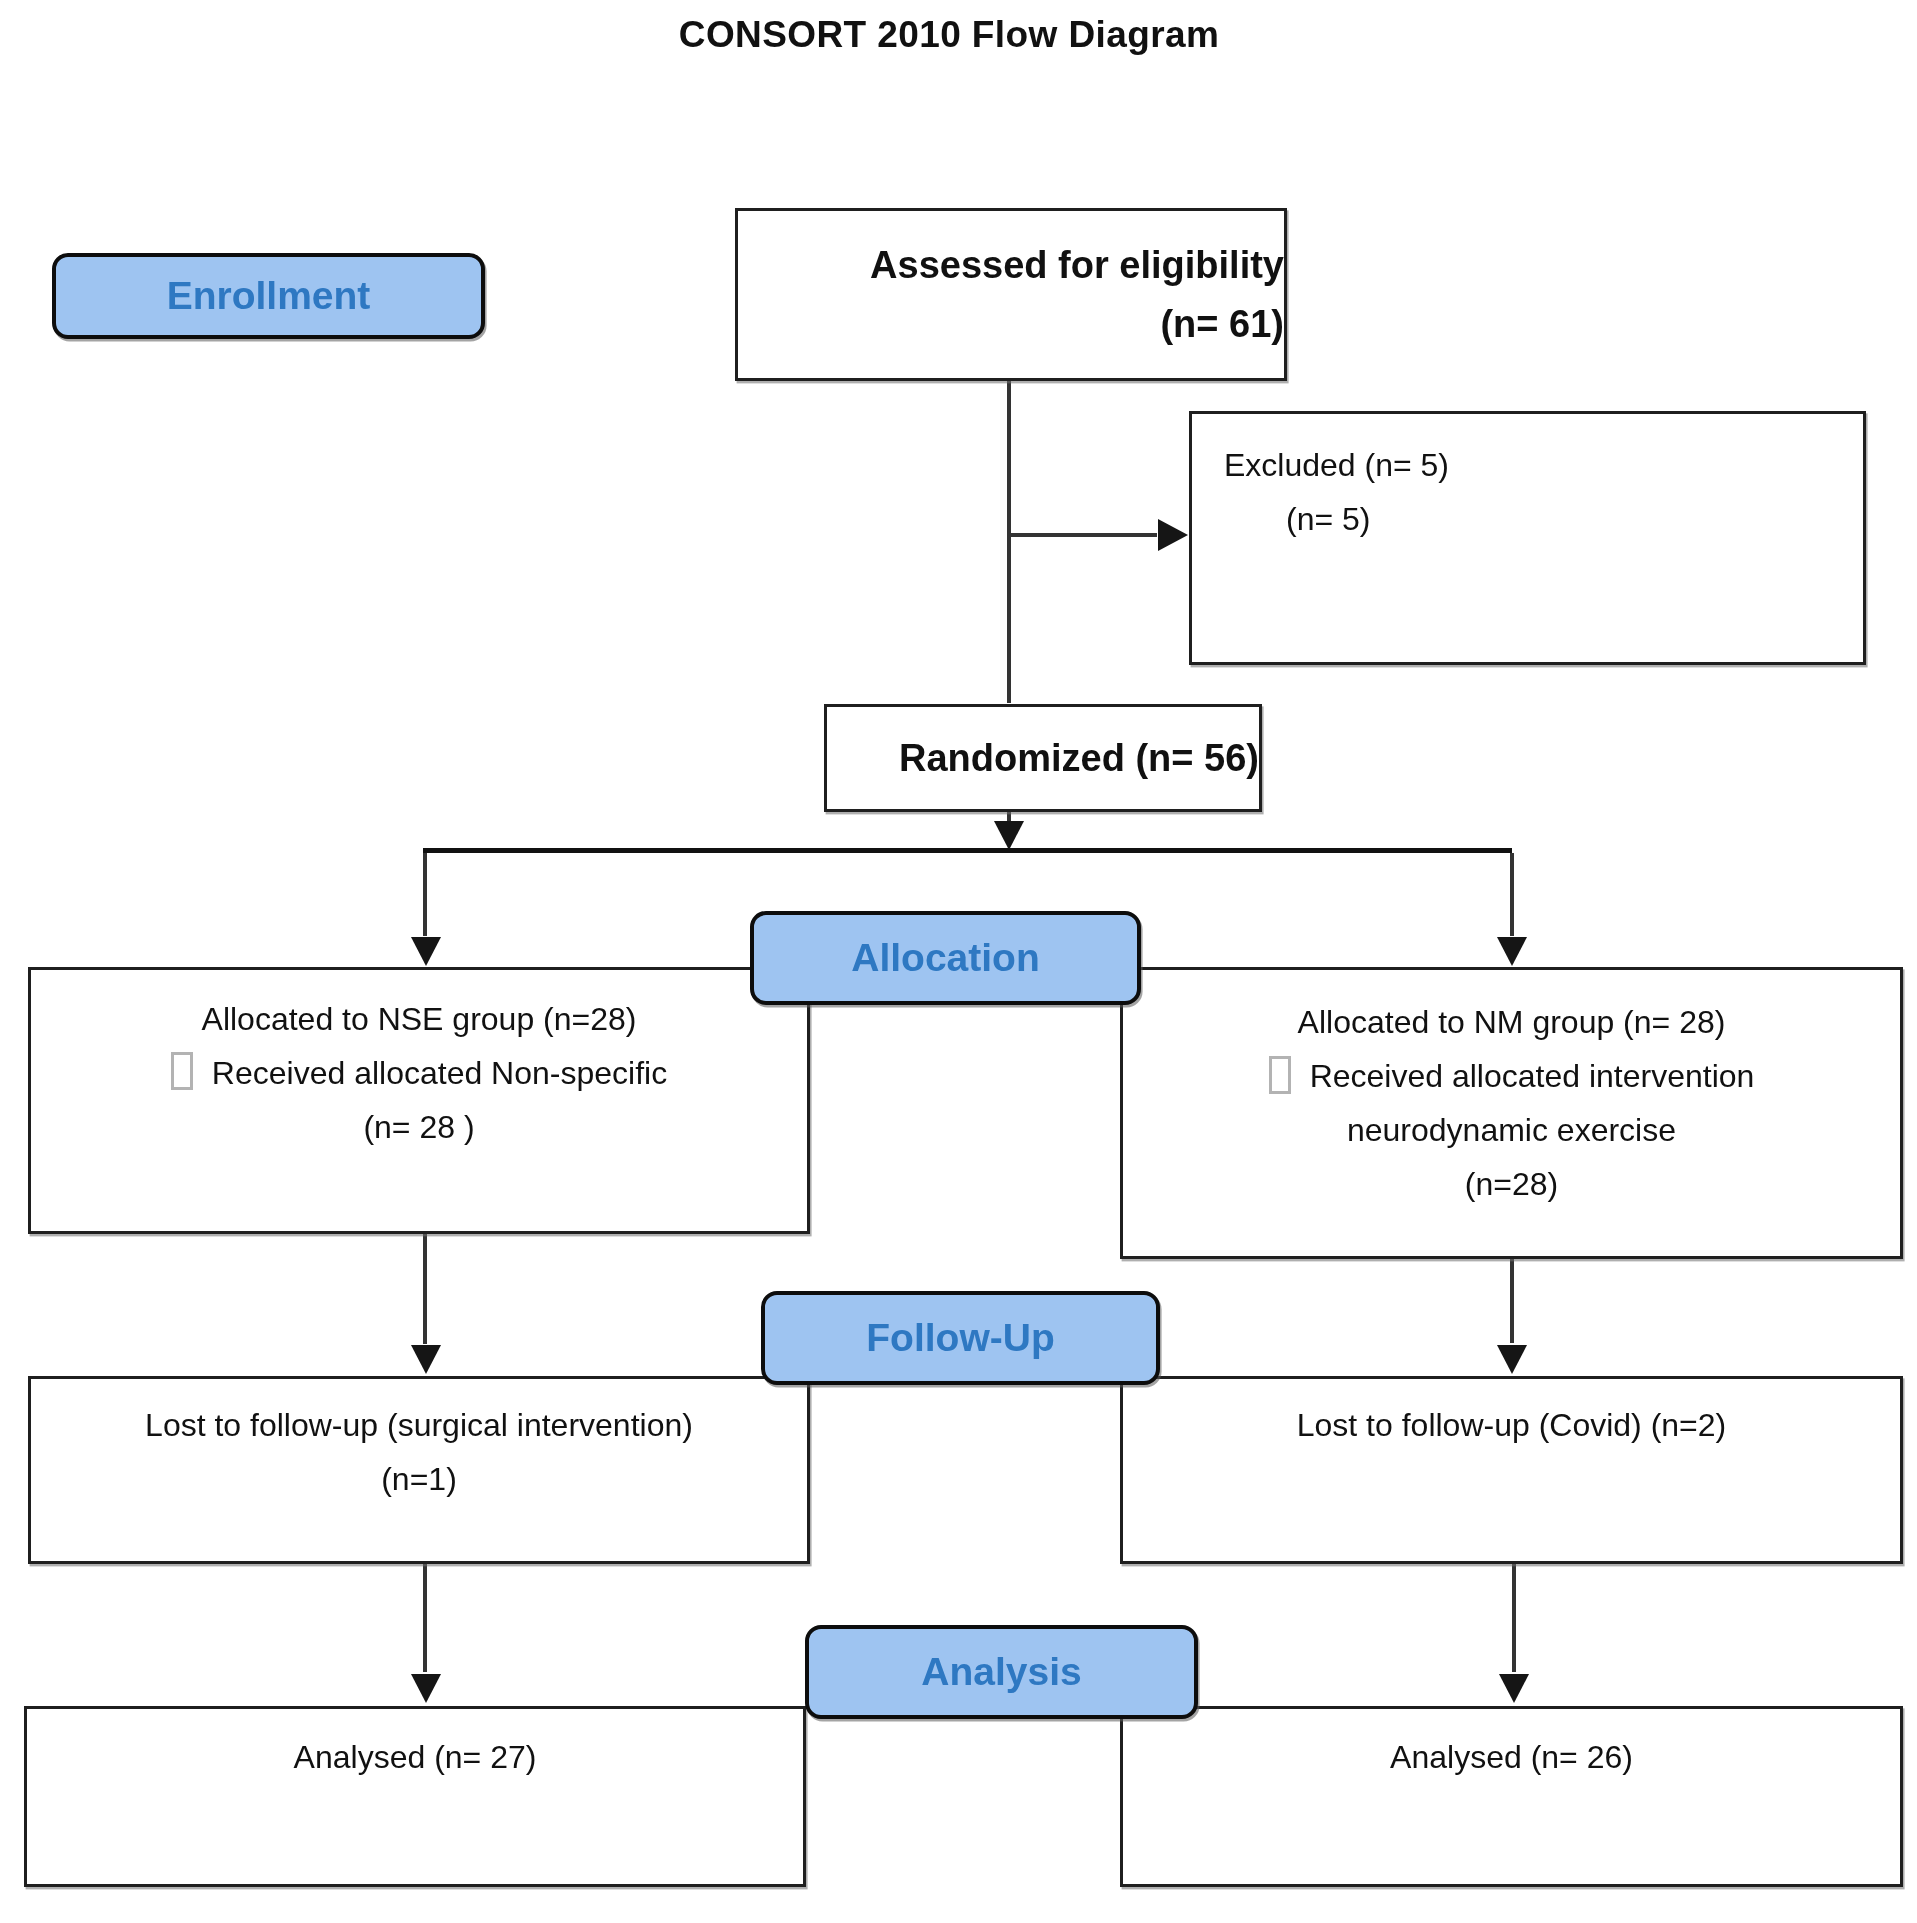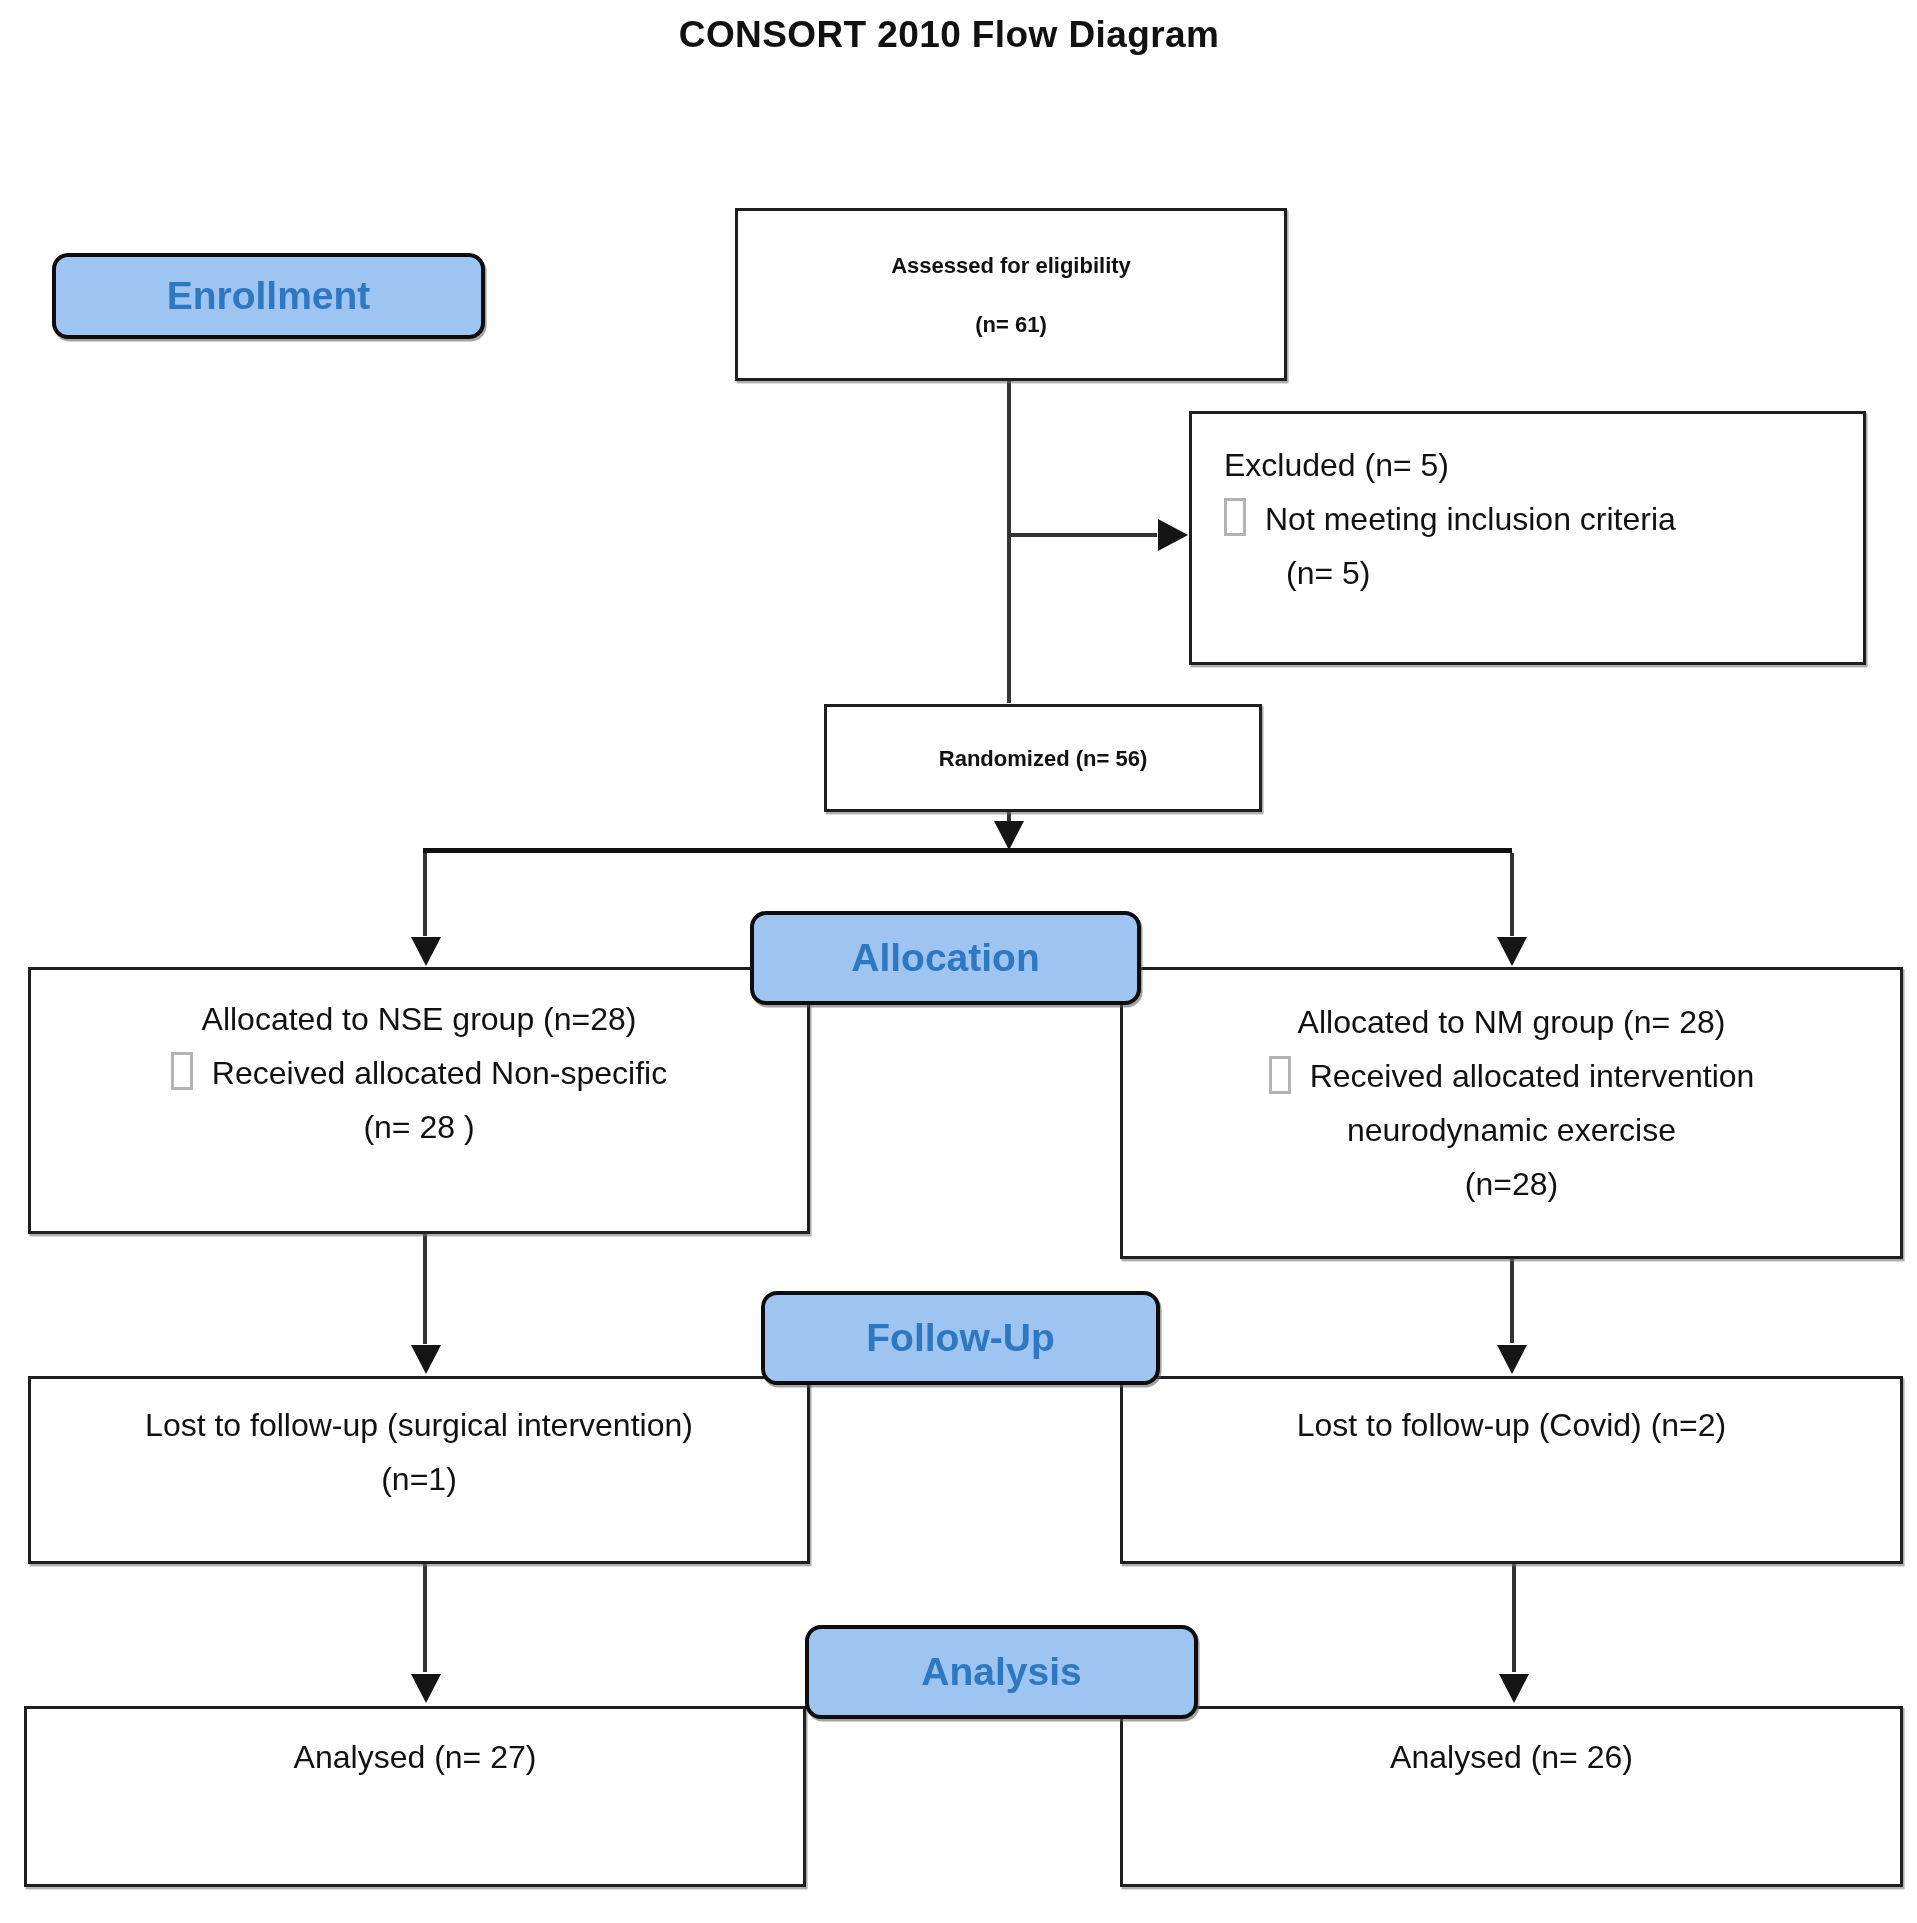--- a/index.html
+++ b/index.html
@@ -48,21 +48,21 @@
     position: absolute;
     background: var(--box-bg);
     border: 3.2px solid var(--border);
     box-shadow: 1.6px 2.4px 0 rgba(110,110,110,0.55);
     font-size: 32px;
     line-height: 54px;
     z-index: 3;
   }
   .box.center { text-align: center; }
   .box.vcenter { display: flex; flex-direction: column; justify-content: center; }
-  .box.bold { font-weight: bold; font-size: 22px; line-height: 59px; }
+  .box.bold { font-weight: bold; font-size: 38px; line-height: 59px; text-align: right; }
   .vline, .hline {
     position: absolute;
     background: var(--line);
     z-index: 1;
   }
   .vline { width: 4px; }
   .hline { height: 4px; }
   .splitline { position: absolute; background: #111; height: 4.8px; z-index: 1; }
   .arrow-down {
     position: absolute;
@@ -106,23 +106,20 @@
     <div class="bline">(n= 61)</div>
   </div>
 
   <div class="vline" style="left:1007px; top:381px; height:322px;"></div>
 
   <div class="hline" style="left:1008px; top:533px; width:149px;"></div>
   <div class="arrow-right" style="left:1158px; top:519px;"></div>
 
   <div class="box" style="left:1189px; top:411px; width:677px; height:254px; padding:24px 20.6px 0 32px;">
     <div class="bline">Excluded (n= 5)</div>
-    <div class="bline">
-      <span class="tofu"></span><span>Not meeting inclusion criteria</span>
-    </div>
     <div class="bline indent1">(n= 5)</div>
   </div>
 
   <div class="box bold center vcenter" style="left:824px; top:704px; width:438px; height:108px;">
     <div class="bline">Randomized (n= 56)</div>
   </div>
 
   <div class="vline" style="left:1007px; top:796px; height:30px;"></div>
   <div class="arrow-down" style="left:994px; top:821px;"></div>
 

